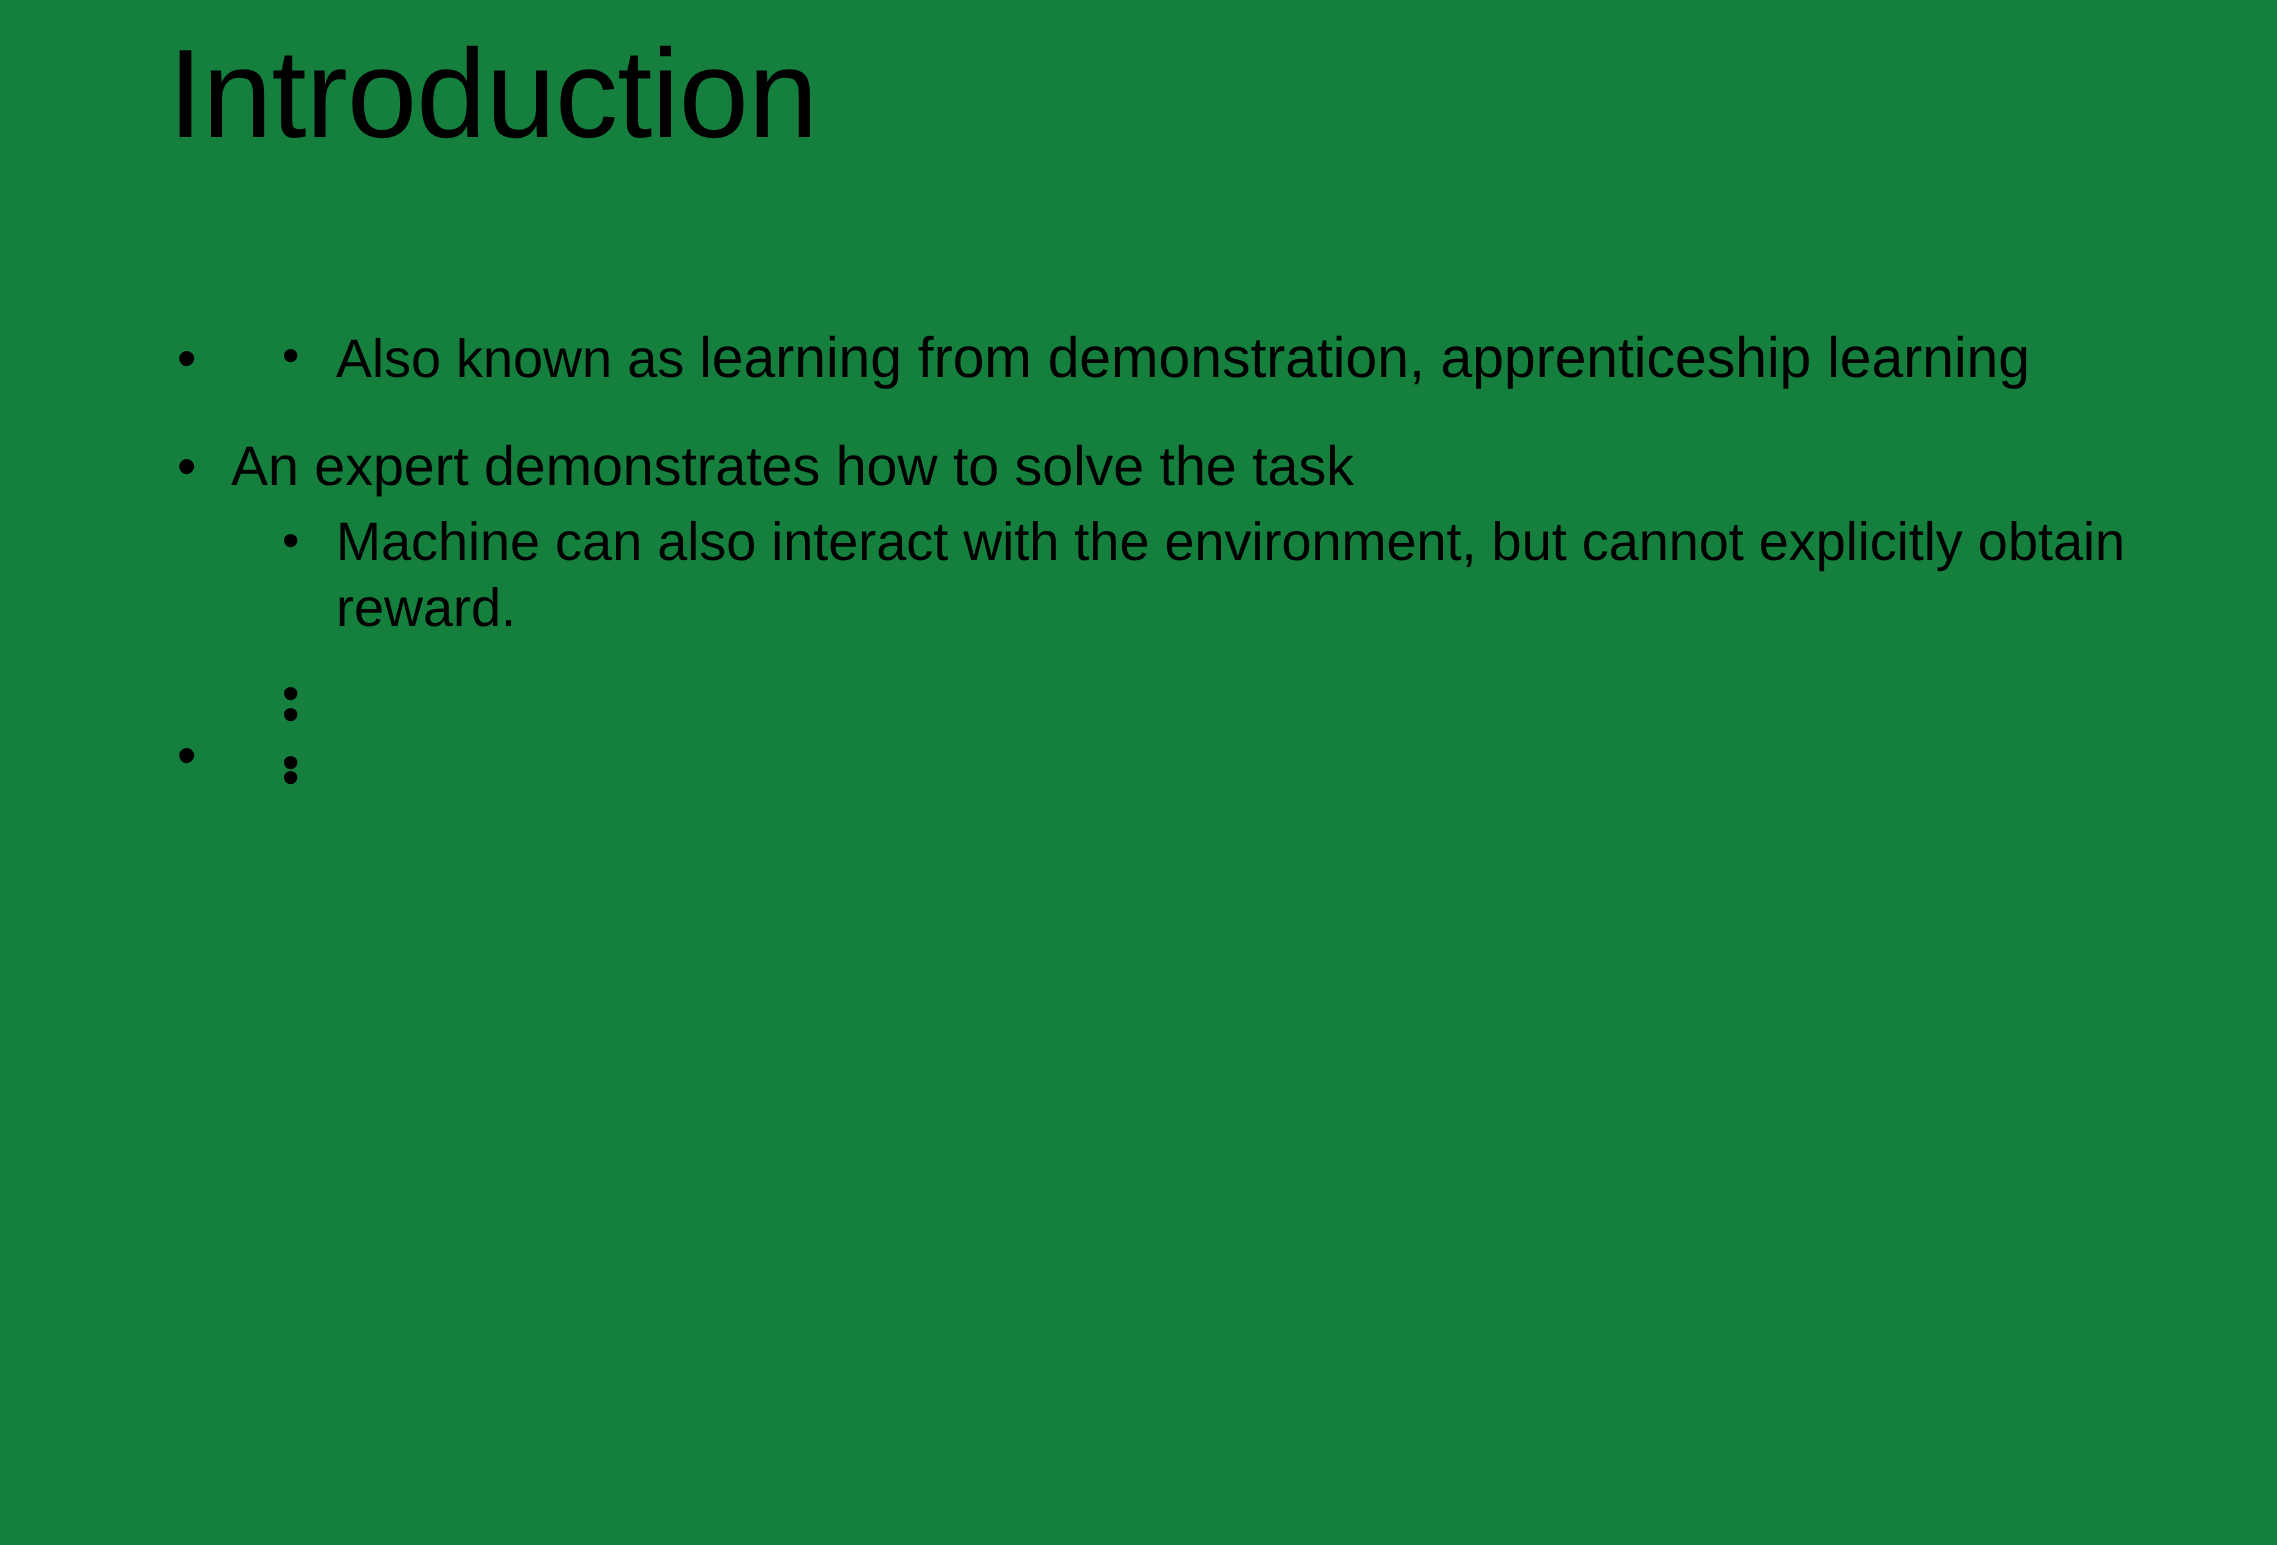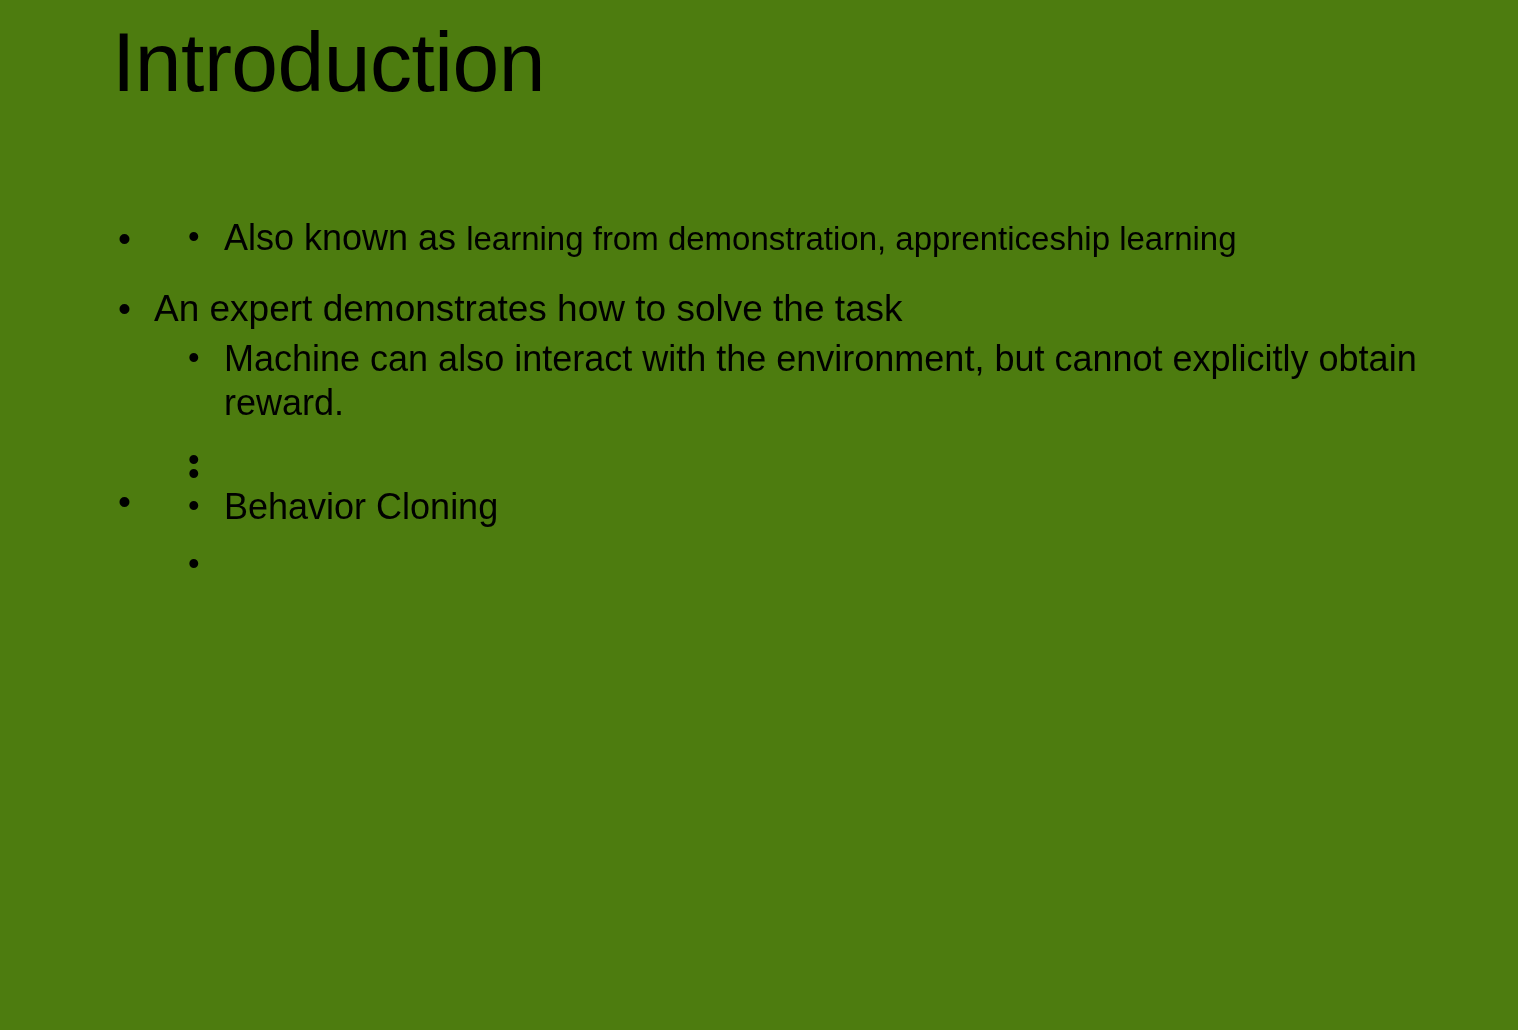--- a/index.html
+++ b/index.html
@@ -11,21 +11,21 @@
     width: 1518px;
     height: 1030px;
     font-family: "Liberation Sans", sans-serif;
     color: #000000;
     overflow: hidden;
   }
   .slide {
     position: relative;
     width: 1518px;
     height: 1030px;
-    background: #4d7c0f;
+    background: #15803d;
     box-sizing: border-box;
   }
   .slide-title {
     position: absolute;
     left: 112px;
     top: 18px;
     font-size: 84px;
     font-weight: 400;
     line-height: 1.05;
     letter-spacing: -0.5px;
@@ -69,21 +69,21 @@
   li.l2 > .bullet {
     position: absolute;
     left: 78px;
     top: 0;
     font-size: 33px;
     line-height: 1.28;
   }
   .gap-small { height: 10px; }
   .gap-med { height: 22px; }
   .inline-emph {
-    font-size: 33px;
+    font-size: 38px;
   }
 </style>
 </head>
 <body>
 
 <div class="slide">
 
   <div class="slide-title">Introduction</div>
 
   <div class="body-block">
@@ -123,21 +123,20 @@
       </li>
 
       <div class="gap-med"></div>
 
       <li class="l1">
         <span class="bullet">•</span>
       </li>
 
       <li class="l2">
         <span class="bullet">•</span>
-        <span>Behavior Cloning</span>
       </li>
 
       <div class="gap-small"></div>
 
       <li class="l2">
         <span class="bullet">•</span>
       </li>
 
     </ul>
   </div>

